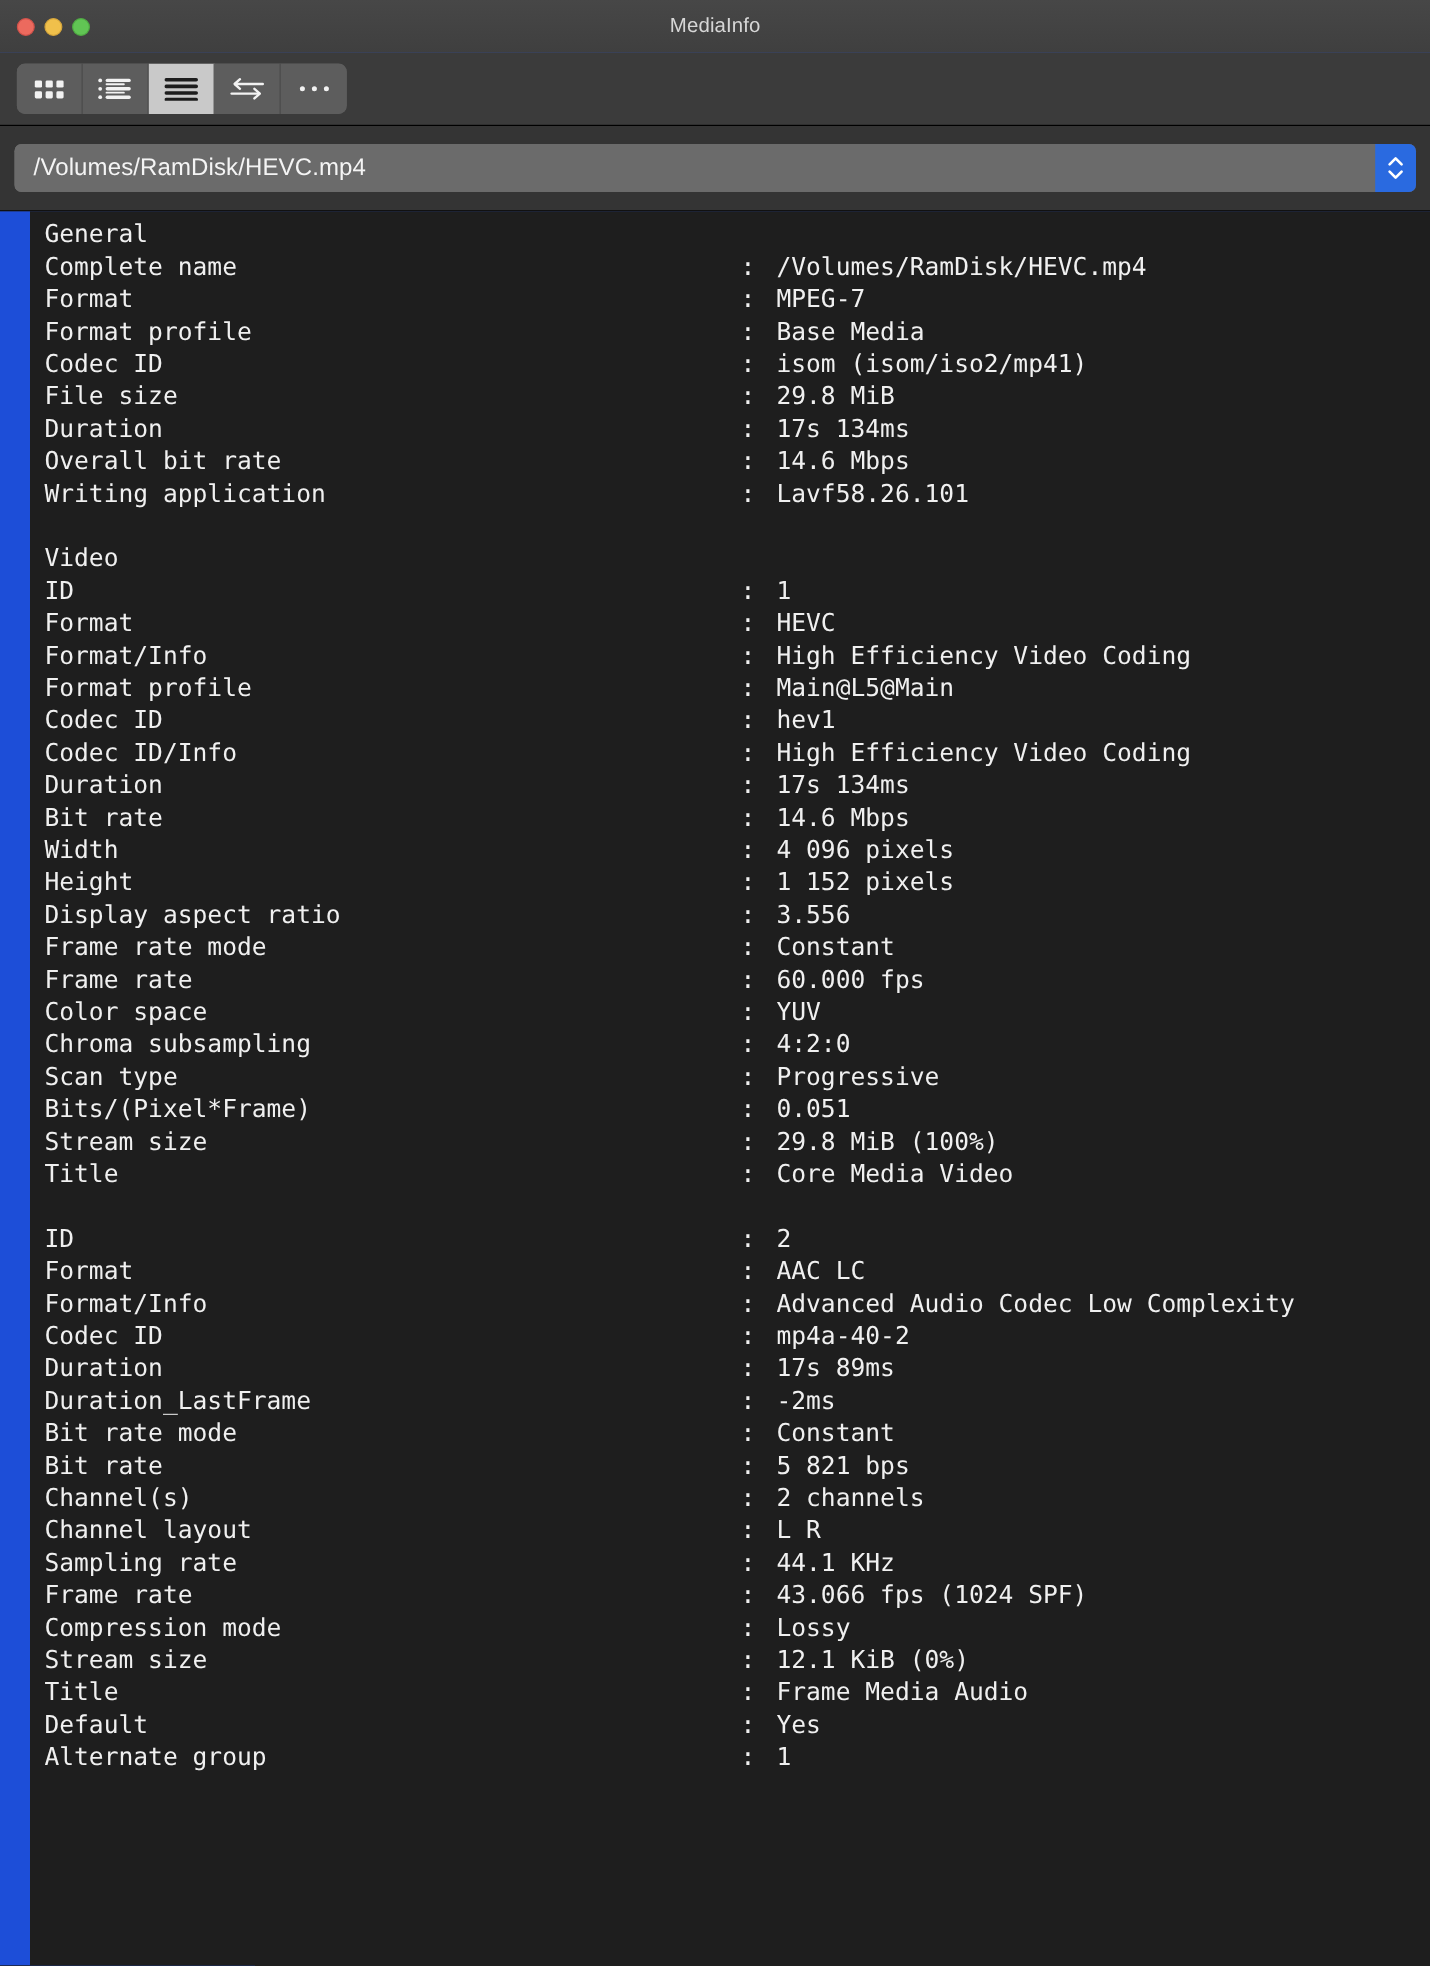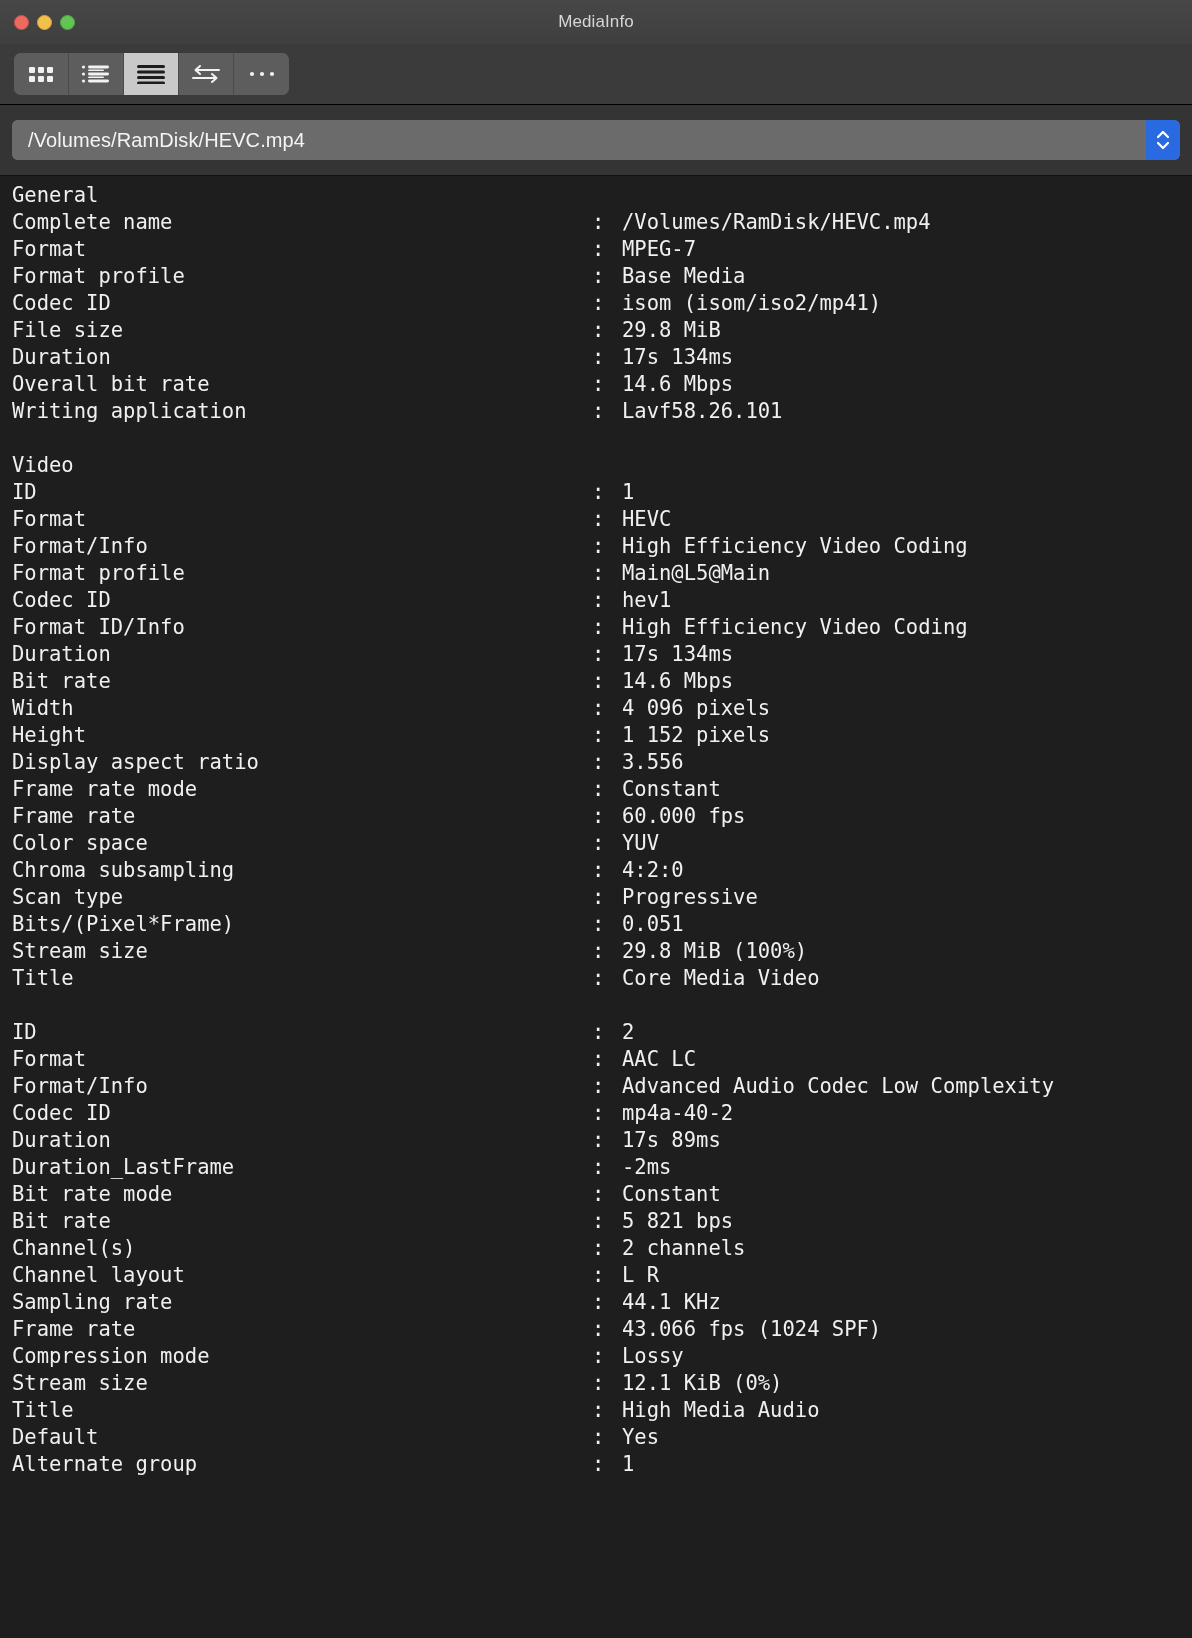--- a/index.html
+++ b/index.html
@@ -149,20 +149,21 @@
   }
   .combo-stepper svg { display: block; }
 
   
   .content {
     flex: 1 1 auto;
     background: #1e1e1e;
     overflow: hidden;
     padding: 6px 16px 0 12px;
     position: relative;
+    margin-left: 25px;
   }
 
   .info-table {
     border-collapse: collapse;
     font-family: "DejaVu Sans Mono", "Liberation Mono", monospace;
     font-size: 20.5px;
     line-height: 27px;
     color: #f0f0f0;
   }
 
@@ -360,21 +361,21 @@
             <td class="k">Format profile</td>
             <td class="c">:</td>
             <td class="v">Main@L5@Main</td>
           </tr>
           <tr>
             <td class="k">Codec ID</td>
             <td class="c">:</td>
             <td class="v">hev1</td>
           </tr>
           <tr>
-            <td class="k">Format ID/Info</td>
+            <td class="k">Codec ID/Info</td>
             <td class="c">:</td>
             <td class="v">High Efficiency Video Coding</td>
           </tr>
           <tr>
             <td class="k">Duration</td>
             <td class="c">:</td>
             <td class="v">17s 134ms</td>
           </tr>
           <tr>
             <td class="k">Bit rate</td>
@@ -505,21 +506,21 @@
             <td class="v">Lossy</td>
           </tr>
           <tr>
             <td class="k">Stream size</td>
             <td class="c">:</td>
             <td class="v">12.1 KiB (0%)</td>
           </tr>
           <tr>
             <td class="k">Title</td>
             <td class="c">:</td>
-            <td class="v">High Media Audio</td>
+            <td class="v">Frame Media Audio</td>
           </tr>
           <tr>
             <td class="k">Default</td>
             <td class="c">:</td>
             <td class="v">Yes</td>
           </tr>
           <tr>
             <td class="k">Alternate group</td>
             <td class="c">:</td>
             <td class="v">1</td>

